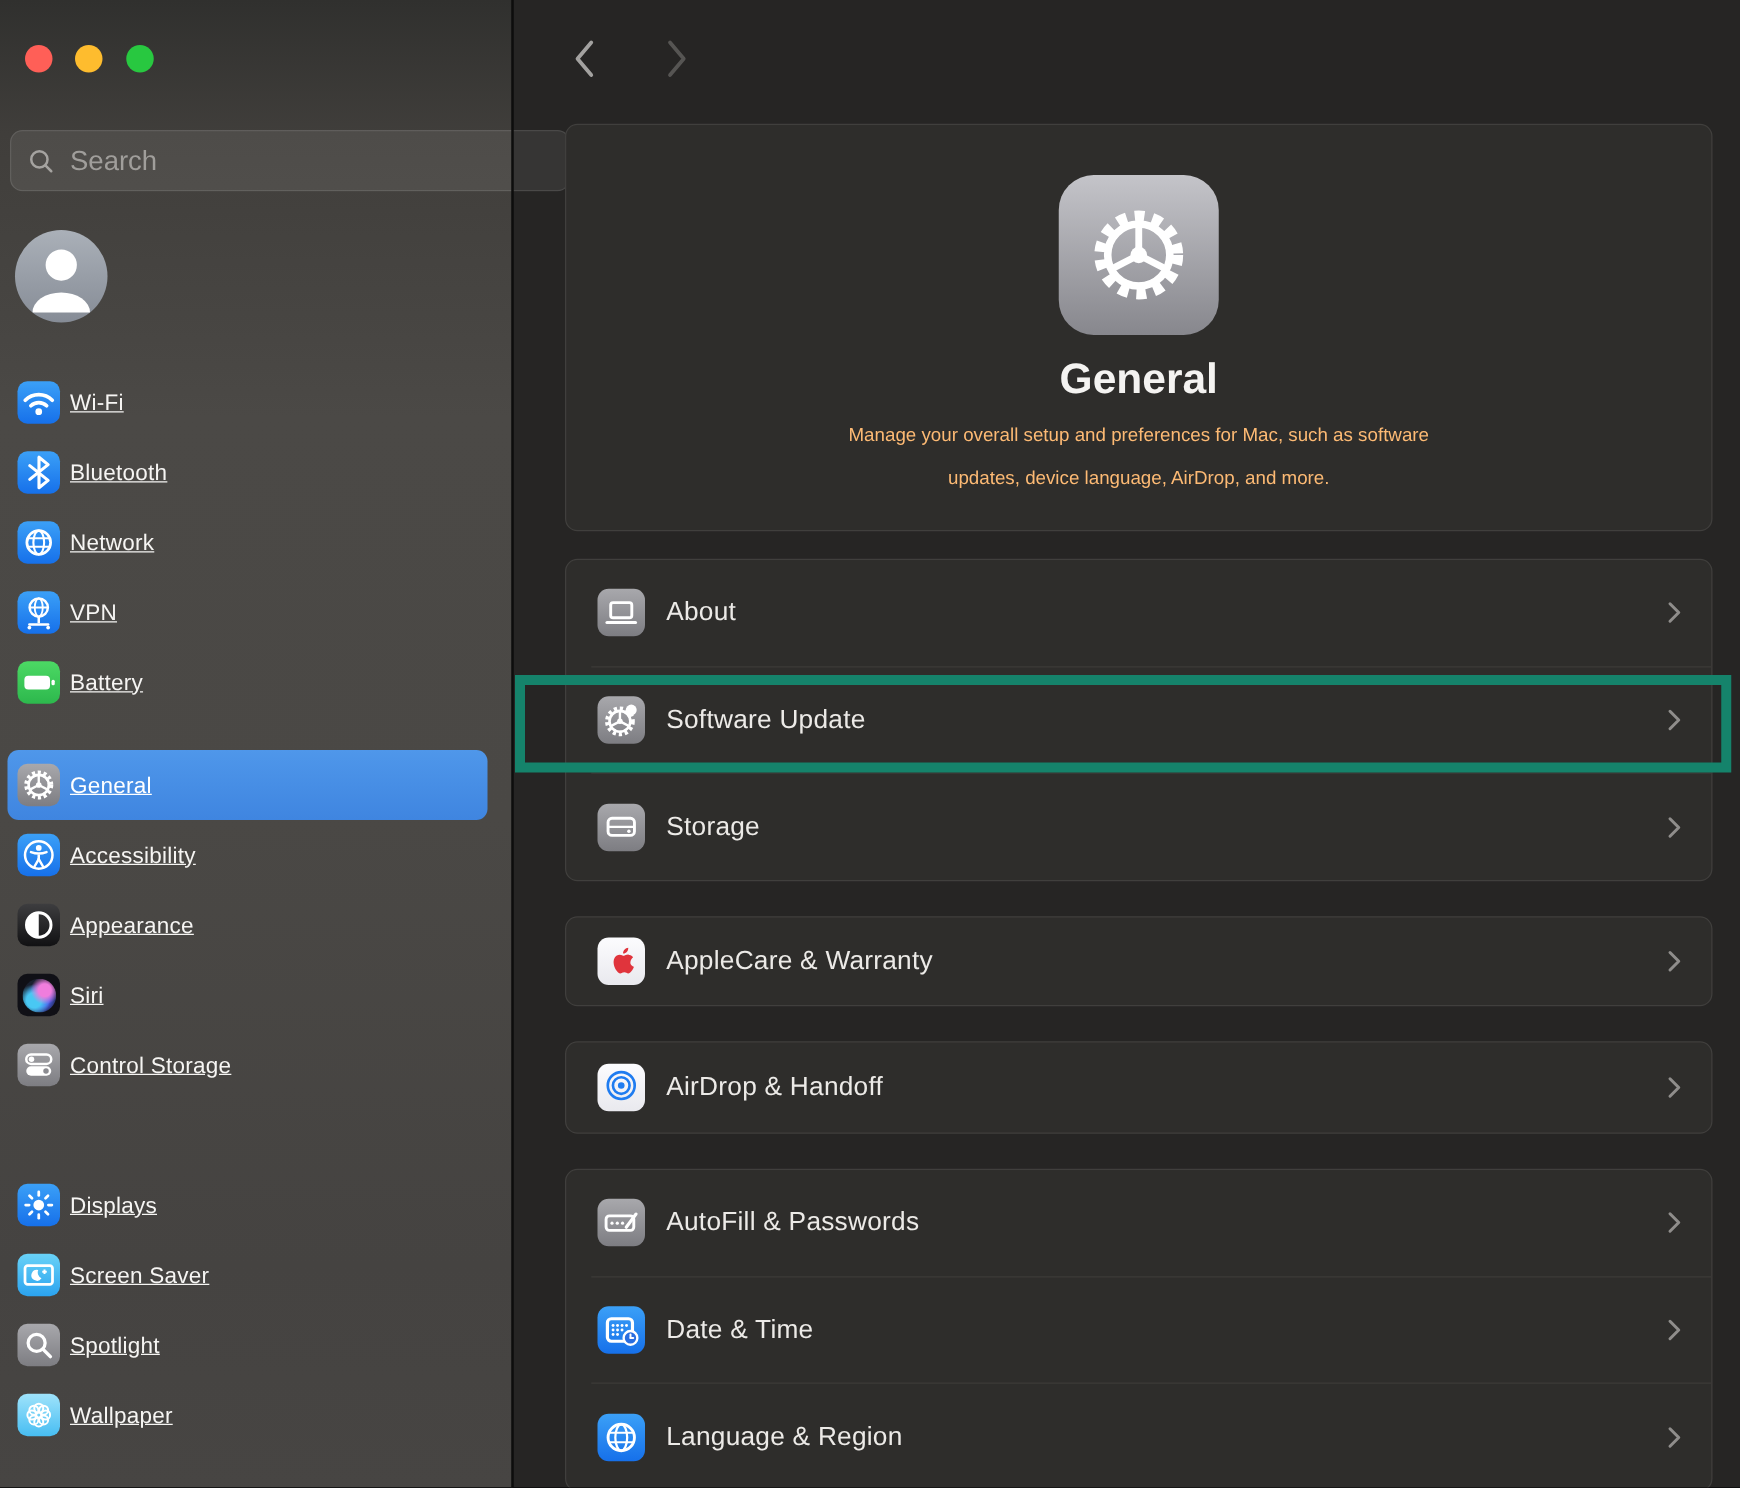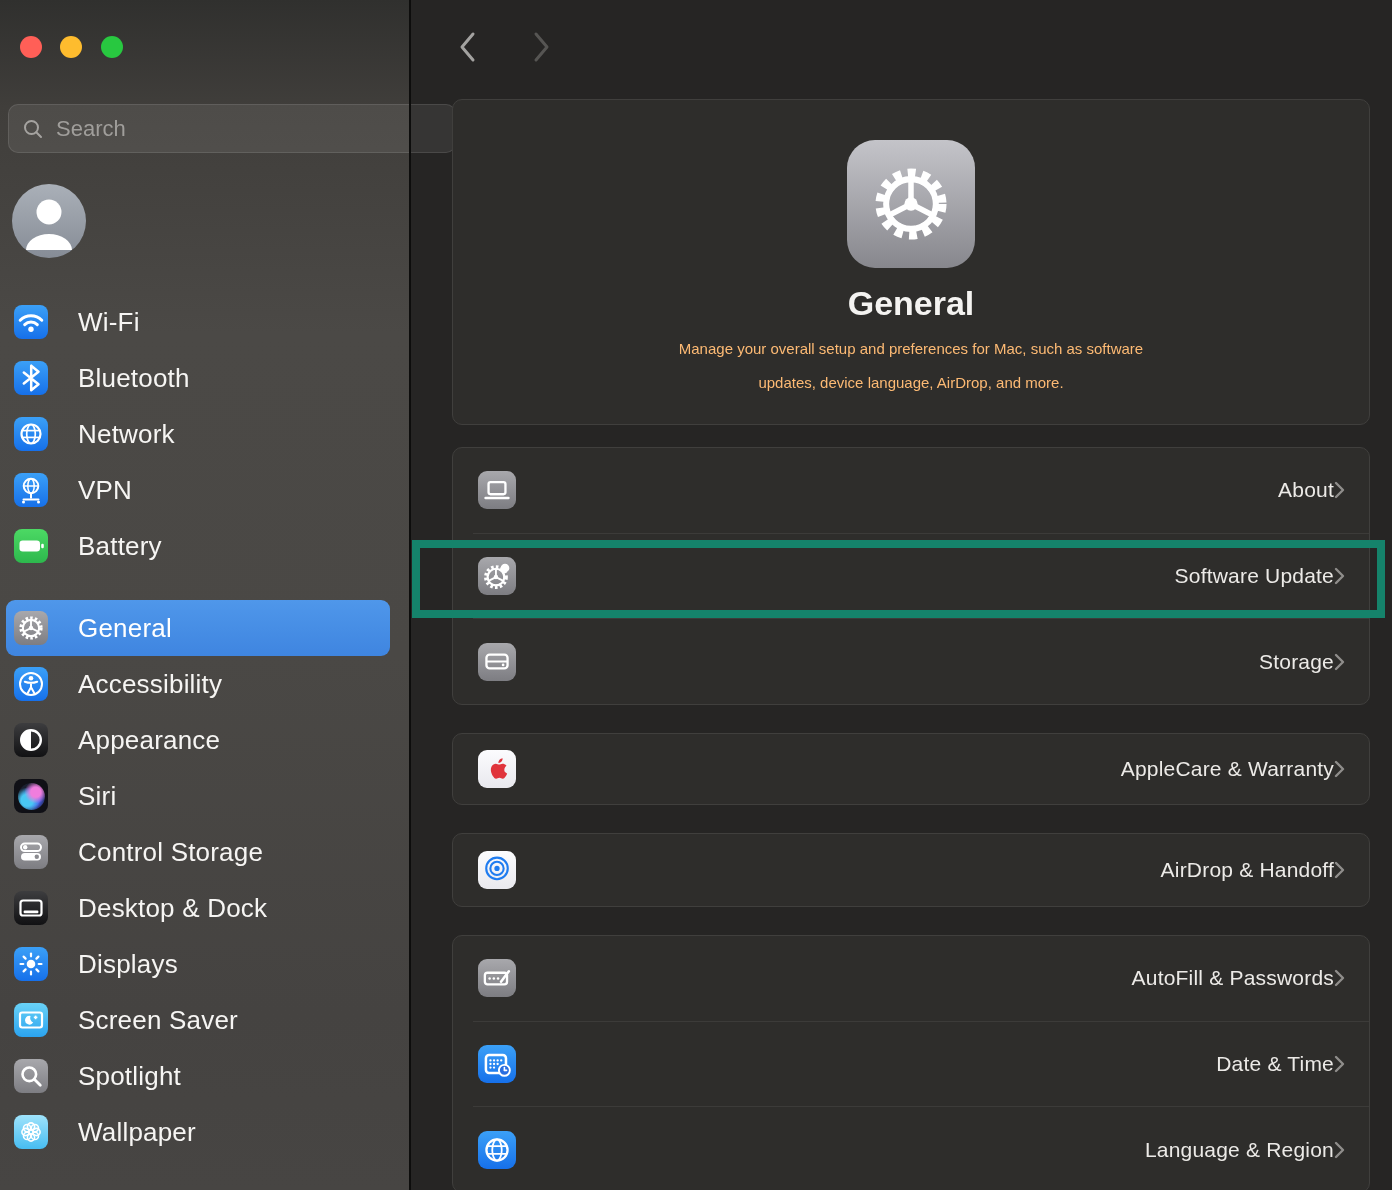--- a/index.html
+++ b/index.html
@@ -16,21 +16,21 @@
           display:flex;align-items:center;}
   #search svg{margin-left:13px;}
   #search input{flex:1;background:transparent;border:none;outline:none;color:#e8e6e4;
                 font-size:22px;margin-left:10px;font-family:inherit;}
   #search input::placeholder{color:#a09e9b;}
   #avatar{position:absolute;left:12px;top:184px;width:74px;height:74px;border-radius:50%;
           background:linear-gradient(180deg,#aab0b8 0%,#868c96 100%);overflow:hidden;}
   .nav-item{position:absolute;left:6px;width:384px;height:56px;border-radius:9px;
             display:flex;align-items:center;box-sizing:border-box;padding-left:8px;}
   .nav-item.selected{background:linear-gradient(180deg,#4f97ea,#3f85e0);}
-  .nav-label{margin-left:30px;font-size:26px;color:#f6f5f3;letter-spacing:.2px;}
+  .nav-label{margin-left:8px;font-size:18px;color:#f6f5f3;letter-spacing:.2px;text-decoration:underline;}
   .tile{flex:0 0 auto;display:flex;align-items:center;justify-content:center;}
   .tile-34{width:34px;height:34px;border-radius:8px;}
   .tile-38{width:38px;height:38px;border-radius:9px;}
   .bg-blue{background:linear-gradient(180deg,#3ba0f7,#1670ea);}
   .bg-green{background:linear-gradient(180deg,#4cd964,#2db84d);}
   .bg-grey{background:linear-gradient(180deg,#a8a8ac,#7d7d82);}
   .bg-dark{background:linear-gradient(180deg,#3d3d3f,#111113);}
   .bg-cyan{background:linear-gradient(180deg,#69d2f7,#2ba3ef);}
   .bg-lcyan{background:linear-gradient(180deg,#9fe3fb,#47bdf2);}
   .bg-white{background:linear-gradient(180deg,#fcfcfe,#e9e9ee);}
@@ -44,21 +44,21 @@
   .navbtn{position:absolute;top:28px;width:26px;height:38px;display:flex;align-items:center;justify-content:center;}
   .card{position:absolute;left:41px;width:918px;box-sizing:border-box;background:#2e2d2b;
         border:1px solid #403f3d;border-radius:10px;display:flex;flex-direction:column;overflow:hidden;}
   .hero{align-items:center;}
   .hero-tile{margin-top:40px;width:128px;height:128px;border-radius:28px;
              background:linear-gradient(180deg,#c4c4c9 0%,#87878d 100%);
              display:flex;align-items:center;justify-content:center;}
   .hero-title{margin-top:16px;font-size:34px;font-weight:700;color:#f4f3f1;}
   .hero-desc{margin-top:9px;font-size:15px;line-height:34px;color:#fdba74;text-align:center;}
   .row{flex:1;display:flex;align-items:center;padding:0 24px 0 25px;}
-  .row-label{margin-left:17px;font-size:21px;color:#eceae7;letter-spacing:.2px;flex:1;text-align:right;}
+  .row-label{margin-left:17px;font-size:21px;color:#eceae7;letter-spacing:.2px;flex:1;}
   .sep{height:1px;margin-left:20px;background:#3c3b39;}
   .chev{flex:0 0 auto;}
   
   #annotation{position:absolute;left:412px;top:540px;width:973px;height:78px;box-sizing:border-box;
               border:8px solid #15836b;z-index:10;pointer-events:none;}
   svg{display:block;}
 </style>
 </head>
 <body>
 
@@ -181,29 +181,20 @@
     <div class="nav-item" style="top:824px;">
       <span class="tile tile-34 bg-grey">
         <svg width="34" height="34" viewBox="0 0 34 34">
           <rect x="7" y="8.5" width="20" height="7.6" rx="3.8" fill="none" stroke="#fff" stroke-width="2"></rect>
           <circle cx="11.2" cy="12.3" r="2.2" fill="#fff"></circle>
           <rect x="7" y="18" width="20" height="7.6" rx="3.8" fill="#fff"></rect>
           <circle cx="22.8" cy="21.8" r="2.2" fill="#8b8b90"></circle>
         </svg>
       </span>
       <span class="nav-label">Control Storage</span>
-    </div>
-    <div class="nav-item" style="top:880px;">
-      <span class="tile tile-34 bg-dark">
-        <svg width="34" height="34" viewBox="0 0 34 34">
-          <rect x="6.5" y="9.5" width="21" height="15" rx="2.6" fill="none" stroke="#fff" stroke-width="2.2"></rect>
-          <rect x="9.6" y="19.4" width="14.8" height="2.9" rx="1" fill="#fff"></rect>
-        </svg>
-      </span>
-      <span class="nav-label">Desktop &amp; Dock</span>
     </div>
     <div class="nav-item" style="top:936px;text-align:center;">
       <span class="tile tile-34 bg-blue">
         <svg width="34" height="34" viewBox="0 0 34 34">
           <circle cx="17" cy="17" r="4.3" fill="#fff"></circle>
           <g stroke="#fff" stroke-width="2.2" stroke-linecap="round">
             <line x1="17" y1="6.5" x2="17" y2="9.3"></line>
               <line x1="17" y1="24.7" x2="17" y2="27.5"></line>
             <line x1="6.5" y1="17" x2="9.3" y2="17"></line>
               <line x1="24.7" y1="17" x2="27.5" y2="17"></line>

